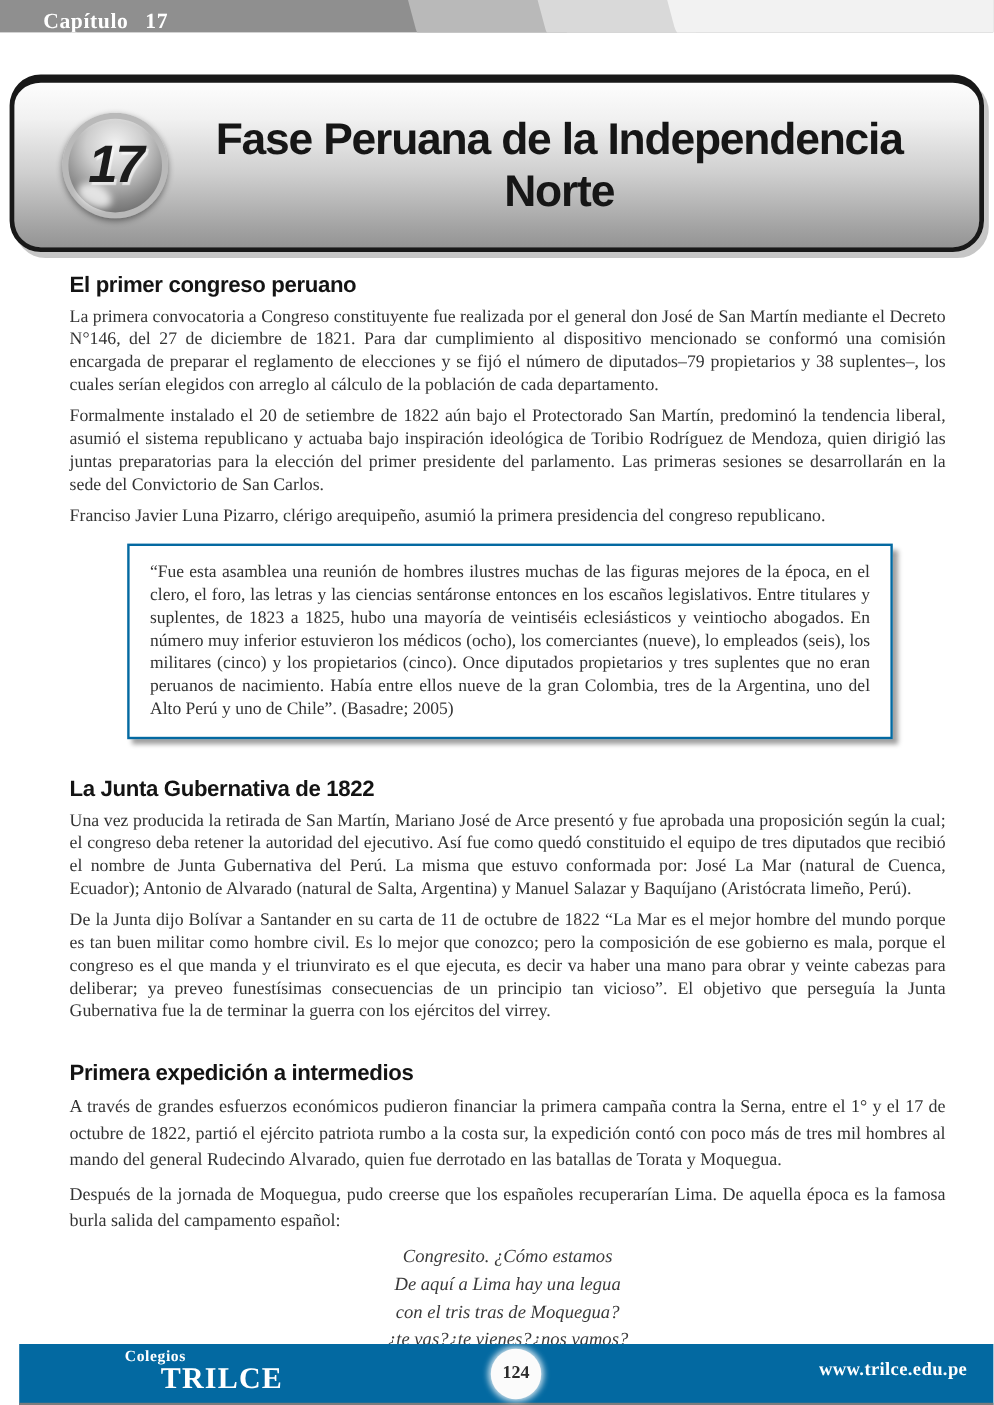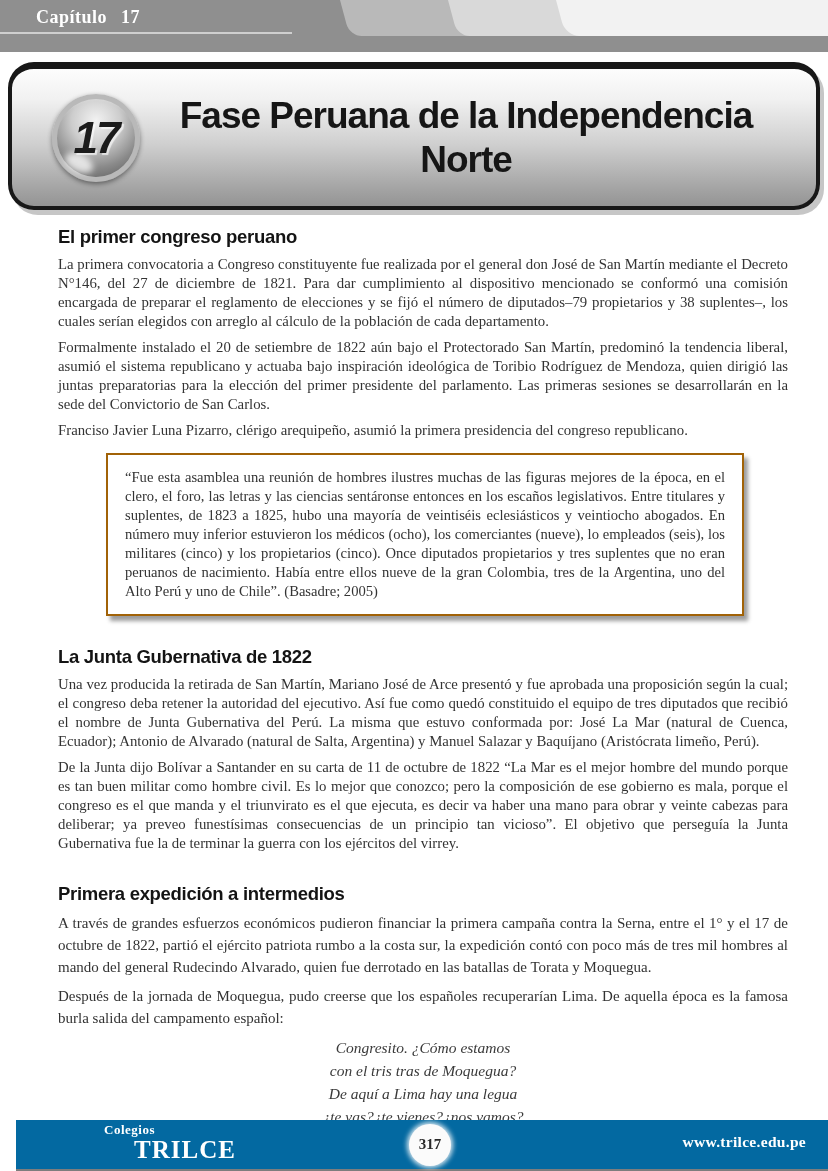--- a/index.html
+++ b/index.html
@@ -5,21 +5,21 @@
   * { margin:0; padding:0; box-sizing:border-box; }
   html,body { background:#ffffff; }
   .page {
     position:relative; width:828px; height:1171px; margin:0 auto;
     background:#ffffff; overflow:hidden;
     font-family:"Liberation Serif", serif; color:#363636;
   }
 
   
   .top-bar {
-    position:absolute; top:0; left:0; width:828px; height:52px;
+    position:absolute; top:0; left:0; width:828px; height:27px;
     background:#8f8f8f; overflow:hidden;
   }
   .diag { position:absolute; top:0; height:36px; transform:skewX(15deg); transform-origin:top left; border-bottom-left-radius:12px; }
   .diag.c { left:340px; width:125px; background:#b9b9b9; }
   .diag.b { left:448px; width:125px; background:#d9d9d9; }
   .diag.a { left:556px; width:340px; background:#f2f2f2; border-bottom-left-radius:14px; }
   .chapter-label {
     position:absolute; left:36px; top:7px; color:#ffffff;
     font-weight:bold; font-size:18px; letter-spacing:.5px;
   }
@@ -58,21 +58,21 @@
 
   
   .content { position:absolute; left:58px; top:226px; width:730px; }
   .sec-heading {
     font-family:"Liberation Sans", sans-serif; font-weight:bold;
     font-size:18.5px; color:#141414; margin-bottom:7px; letter-spacing:-.3px;
   }
   .para { font-size:14.8px; line-height:19px; text-align:justify; color:#333333; margin-bottom:7px; }
   .para.loose { font-size:15px; line-height:22px; }
   .quote-box {
-    margin:13px 44px 18px 48px; border:2px solid #a16207; background:#ffffff;
+    margin:13px 44px 18px 48px; border:2px solid #0369a1; background:#ffffff;
     box-shadow:4px 5px 4px #9e9e9e; padding:13px 17px;
   }
   .quote-text { font-size:14.6px; line-height:19px; text-align:justify; color:#333333; }
   .heading-gap { margin-top:30px; }
   .verse { text-align:center; font-style:italic; font-size:15.5px; line-height:23px; color:#3a3a3a; margin:4px 0 6px 0; }
 
   
   .footer {
     position:absolute; left:16px; bottom:0; width:828px; height:51px;
     background:#0369a1; border-bottom:2px solid #7d7d7d;
@@ -128,32 +128,32 @@
     <div class="sec-heading heading-gap">La Junta Gubernativa de 1822</div>
     <p class="para">Una vez producida la retirada de San Martín, Mariano José de Arce presentó y fue aprobada una proposición según la cual; el congreso deba retener la autoridad del ejecutivo. Así fue como quedó constituido el equipo de tres diputados que recibió el nombre de Junta Gubernativa del Perú. La misma que estuvo conformada por: José La Mar (natural de Cuenca, Ecuador); Antonio de Alvarado (natural de Salta, Argentina) y Manuel Salazar y Baquíjano (Aristócrata limeño, Perú).</p>
     <p class="para">De la Junta dijo Bolívar a Santander en su carta de 11 de octubre de 1822 “La Mar es el mejor hombre del mundo porque es tan buen militar como hombre civil. Es lo mejor que conozco; pero la composición de ese gobierno es mala, porque el congreso es el que manda y el triunvirato es el que ejecuta, es decir va haber una mano para obrar y veinte cabezas para deliberar; ya preveo funestísimas consecuencias de un principio tan vicioso”. El objetivo que perseguía la Junta Gubernativa fue la de terminar la guerra con los ejércitos del virrey.</p>
 
     <div class="sec-heading heading-gap">Primera expedición a intermedios</div>
     <p class="para loose">A través de grandes esfuerzos económicos pudieron financiar la primera campaña contra la Serna, entre el 1° y el 17 de octubre de 1822, partió el ejército patriota rumbo a la costa sur, la expedición contó con poco más de tres mil hombres al mando del general Rudecindo Alvarado, quien fue derrotado en las batallas de Torata y Moquegua.</p>
     <p class="para loose">Después de la jornada de Moquegua, pudo creerse que los españoles recuperarían Lima. De aquella época es la famosa burla salida del campamento español:</p>
 
     <div class="verse">
       <div>Congresito. ¿Cómo estamos</div>
+      <div>De aquí a Lima hay una legua</div>
       <div>con el tris tras de Moquegua?</div>
-      <div>De aquí a Lima hay una legua</div>
       <div>¿te vas?¿te vienes?¿nos vamos?</div>
     </div>
 
     <p class="para loose">Las consecuencias del fracaso de Alvarado, se expresó a través del primer golpe de estado en la historia peruana republicana. El 28 de febrero de 1823, en el fundo Balconcillo, los generales del ejército–entre los que figuraban Santa Cruz y Agustín Gamarra–obligaron al congreso a nombrar al prefecto del departamento de Lima, José de la Riva Agüero.</p>
   </div>
 
   <div class="footer">
     <div class="brand">
       <div class="brand-top">Colegios</div>
       <div class="brand-name">TRILCE</div>
     </div>
     <div class="page-badge">
-      <span class="page-number">317</span>
+      <span class="page-number">124</span>
     </div>
     <div class="website">www.trilce.edu.pe</div>
   </div>
 
 </div>
 
 </body></html>

